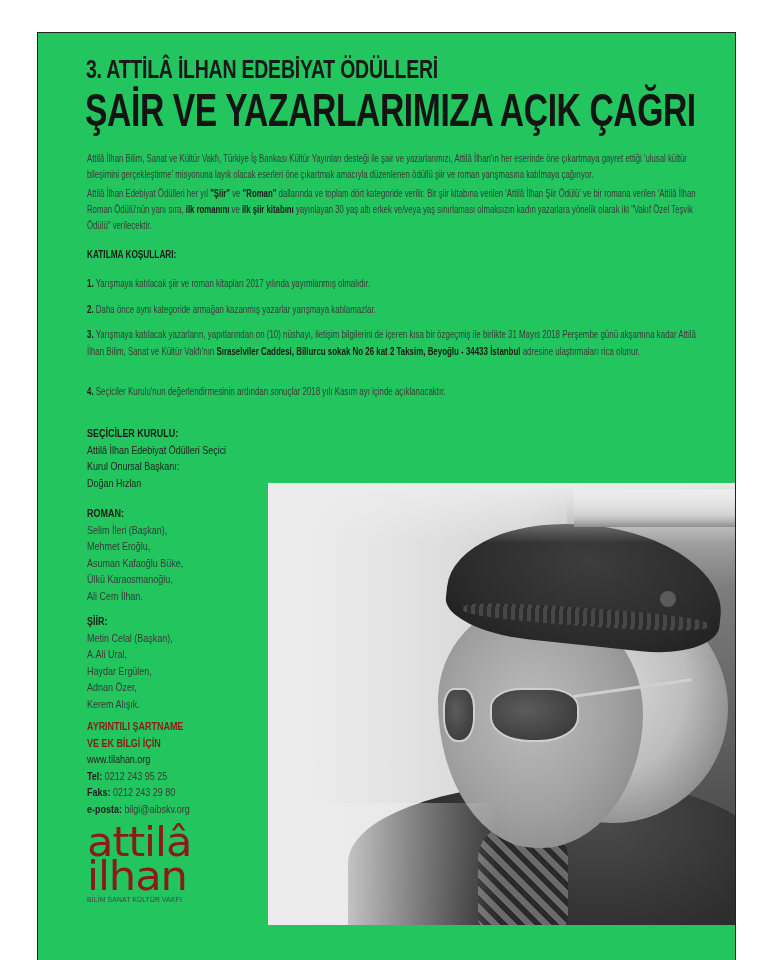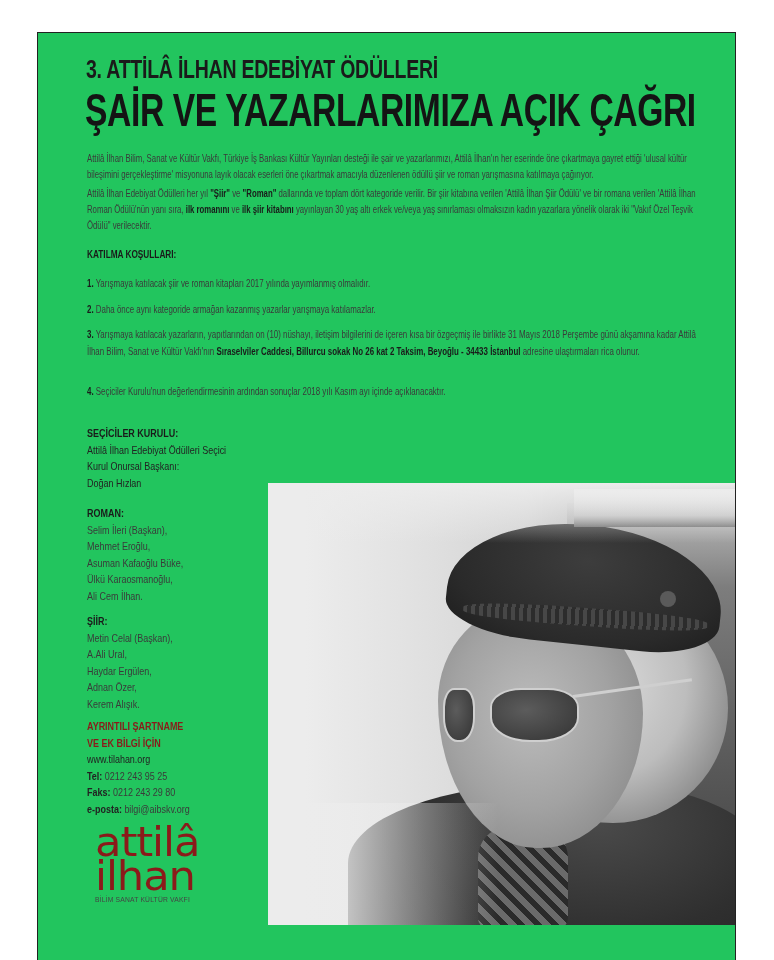--- a/index.html
+++ b/index.html
@@ -137,21 +137,21 @@
   .side .dark { color: #222; }
   .jury { top: 392px; }
   .jury .item { color: #222; }
   .roman { top: 472px; }
   .siir { top: 580px; }
   .info { top: 685px; }
   .info .red { color: #8b1a1a; font-weight: bold; display: block; }
   .info .lbl { font-weight: bold; color: #222; }
 
   .logo {
-    position: absolute; left: 49px; top: 792px; color: #8b1a1a; margin-left: 8px;
+    position: absolute; left: 49px; top: 792px; color: #8b1a1a;
   }
   .logo .l1, .logo .l2 {
     display: block; font-family: "DejaVu Sans", sans-serif; font-weight: normal;
     font-size: 40px; line-height: 34px; letter-spacing: -1px;
     transform: scaleX(1.08); transform-origin: left top;
   }
   .logo .l3 {
     display: block; margin-top: 2px; font-size: 7.5px; color: #444; letter-spacing: 0.2px;
     transform: scaleX(0.9); transform-origin: left top; white-space: nowrap;
   }

